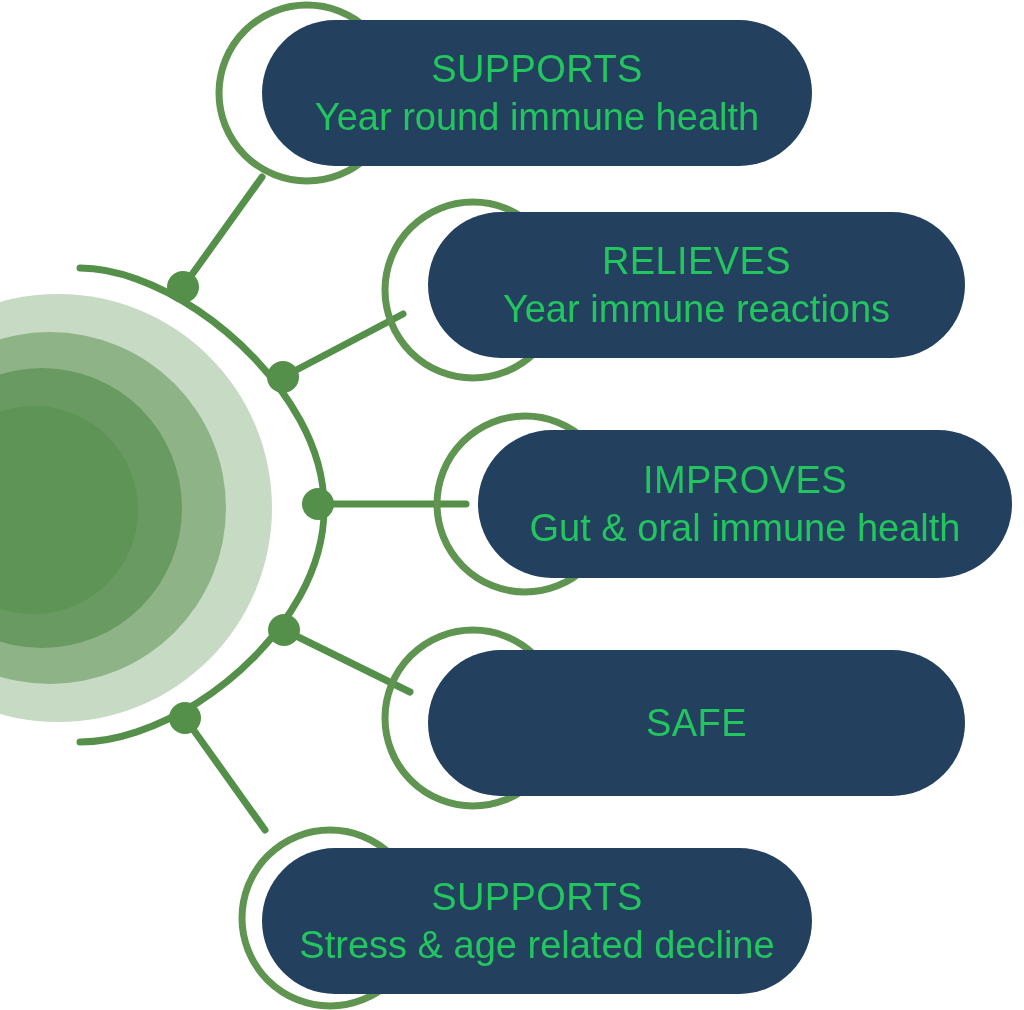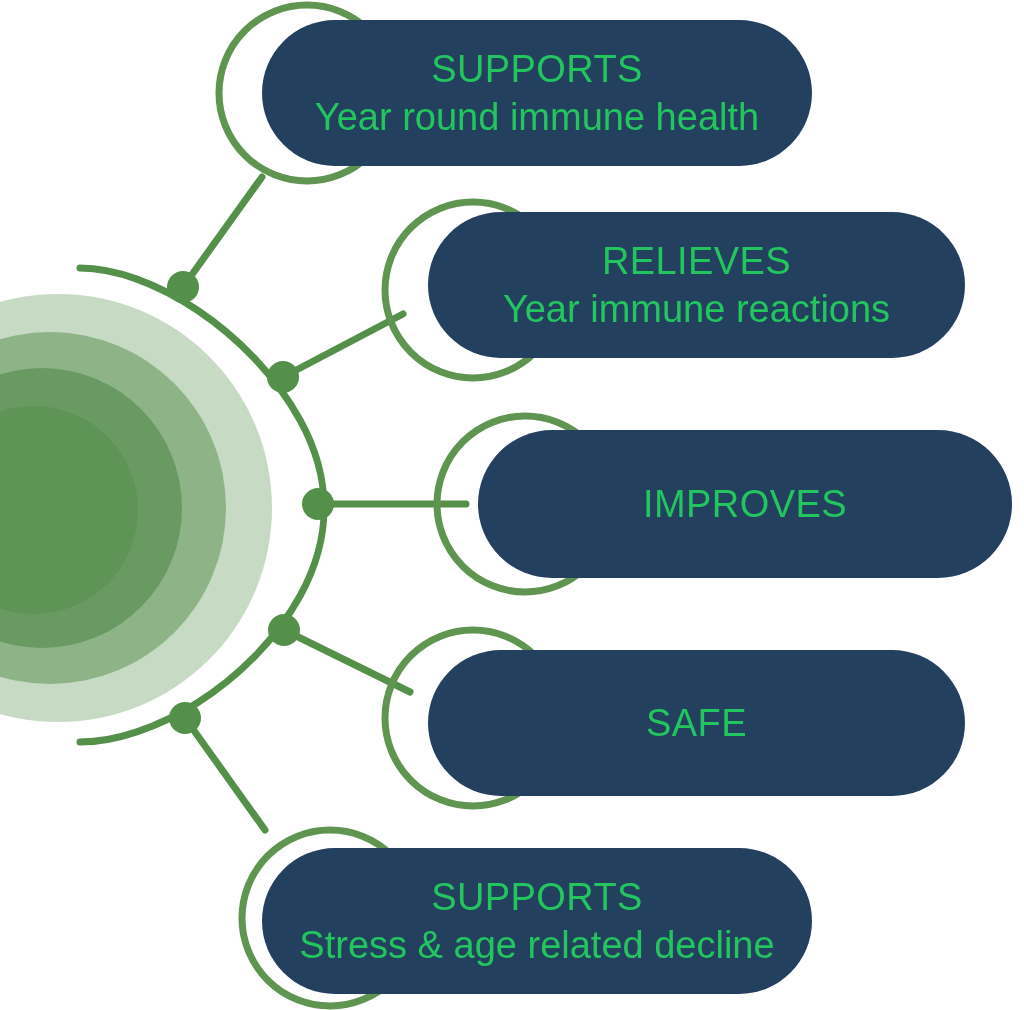--- a/index.html
+++ b/index.html
@@ -109,20 +109,21 @@
     <div class="card-sub">Year round immune health</div>
   </div>
 
   <div class="card" id="card-2">
     <div class="card-title">RELIEVES</div>
     <div class="card-sub">Year immune reactions</div>
   </div>
 
   <div class="card" id="card-3">
     <div class="card-title">IMPROVES</div>
+    <div class="card-sub">Gut &amp; oral immune health</div>
   </div>
 
   <div class="card" id="card-4">
     <div class="card-title">SAFE</div>
   </div>
 
   <div class="card" id="card-5">
     <div class="card-title">SUPPORTS</div>
     <div class="card-sub">Stress &amp; age related decline</div>
   </div>

